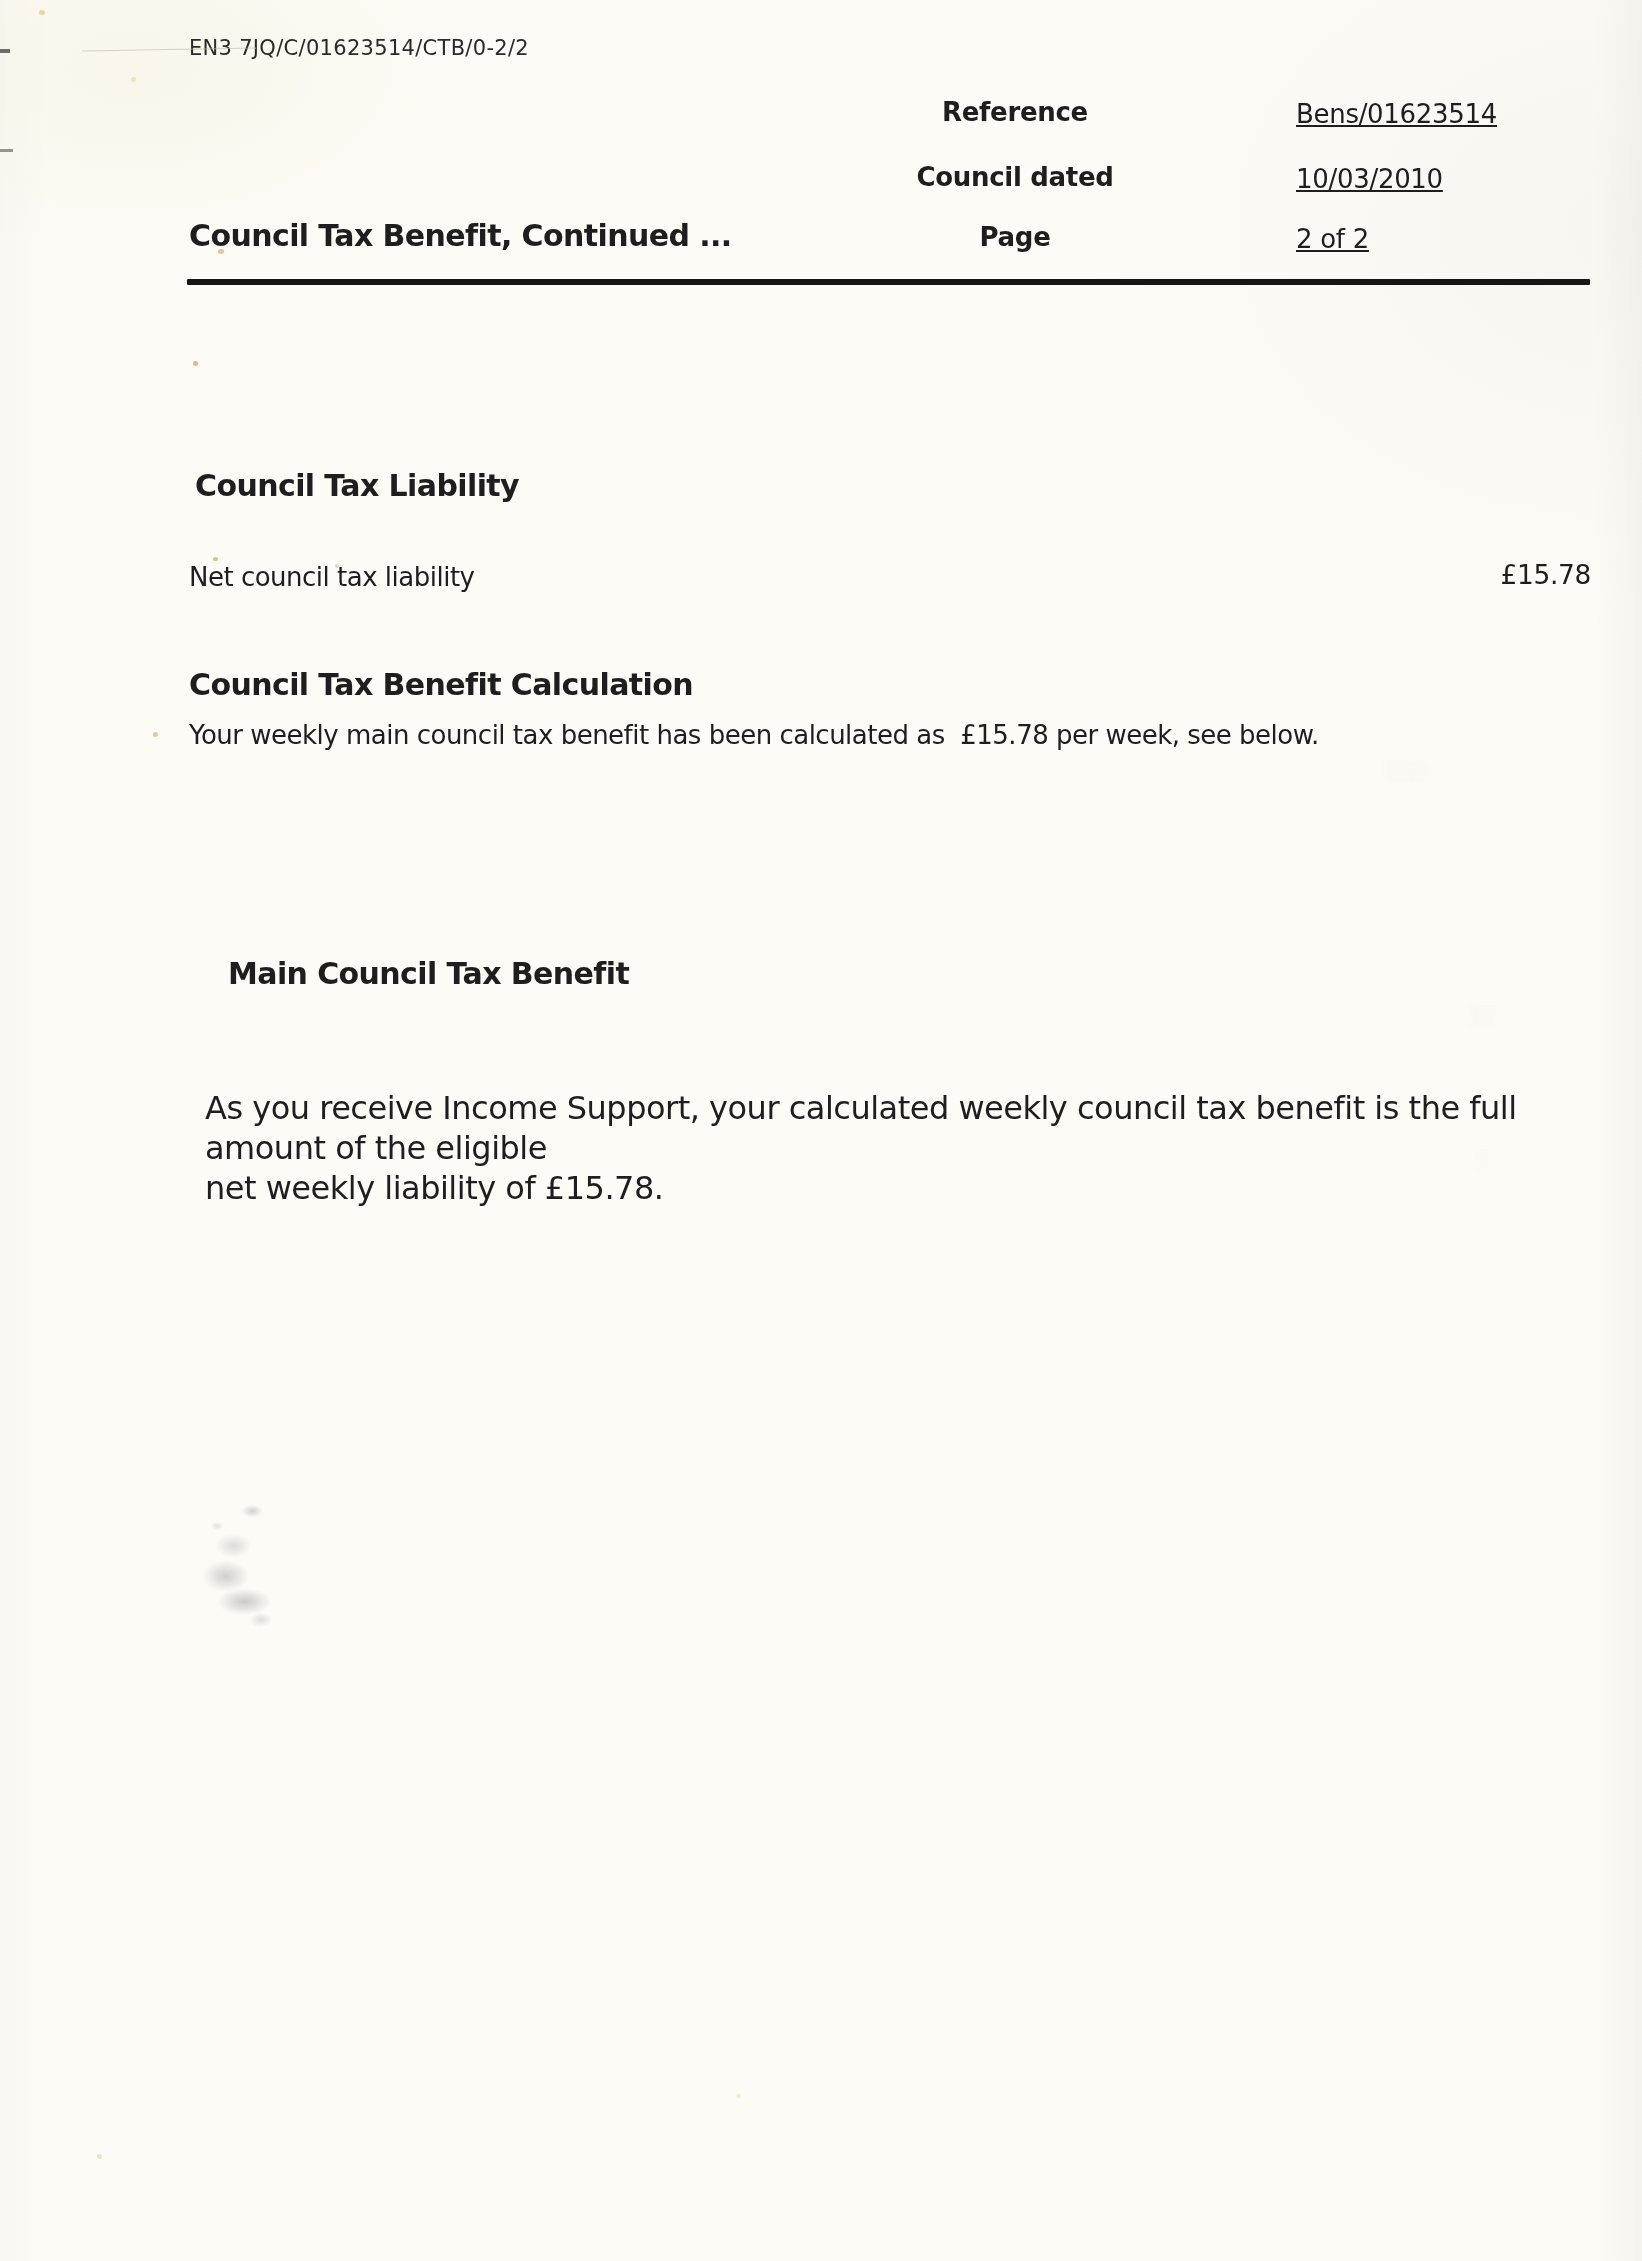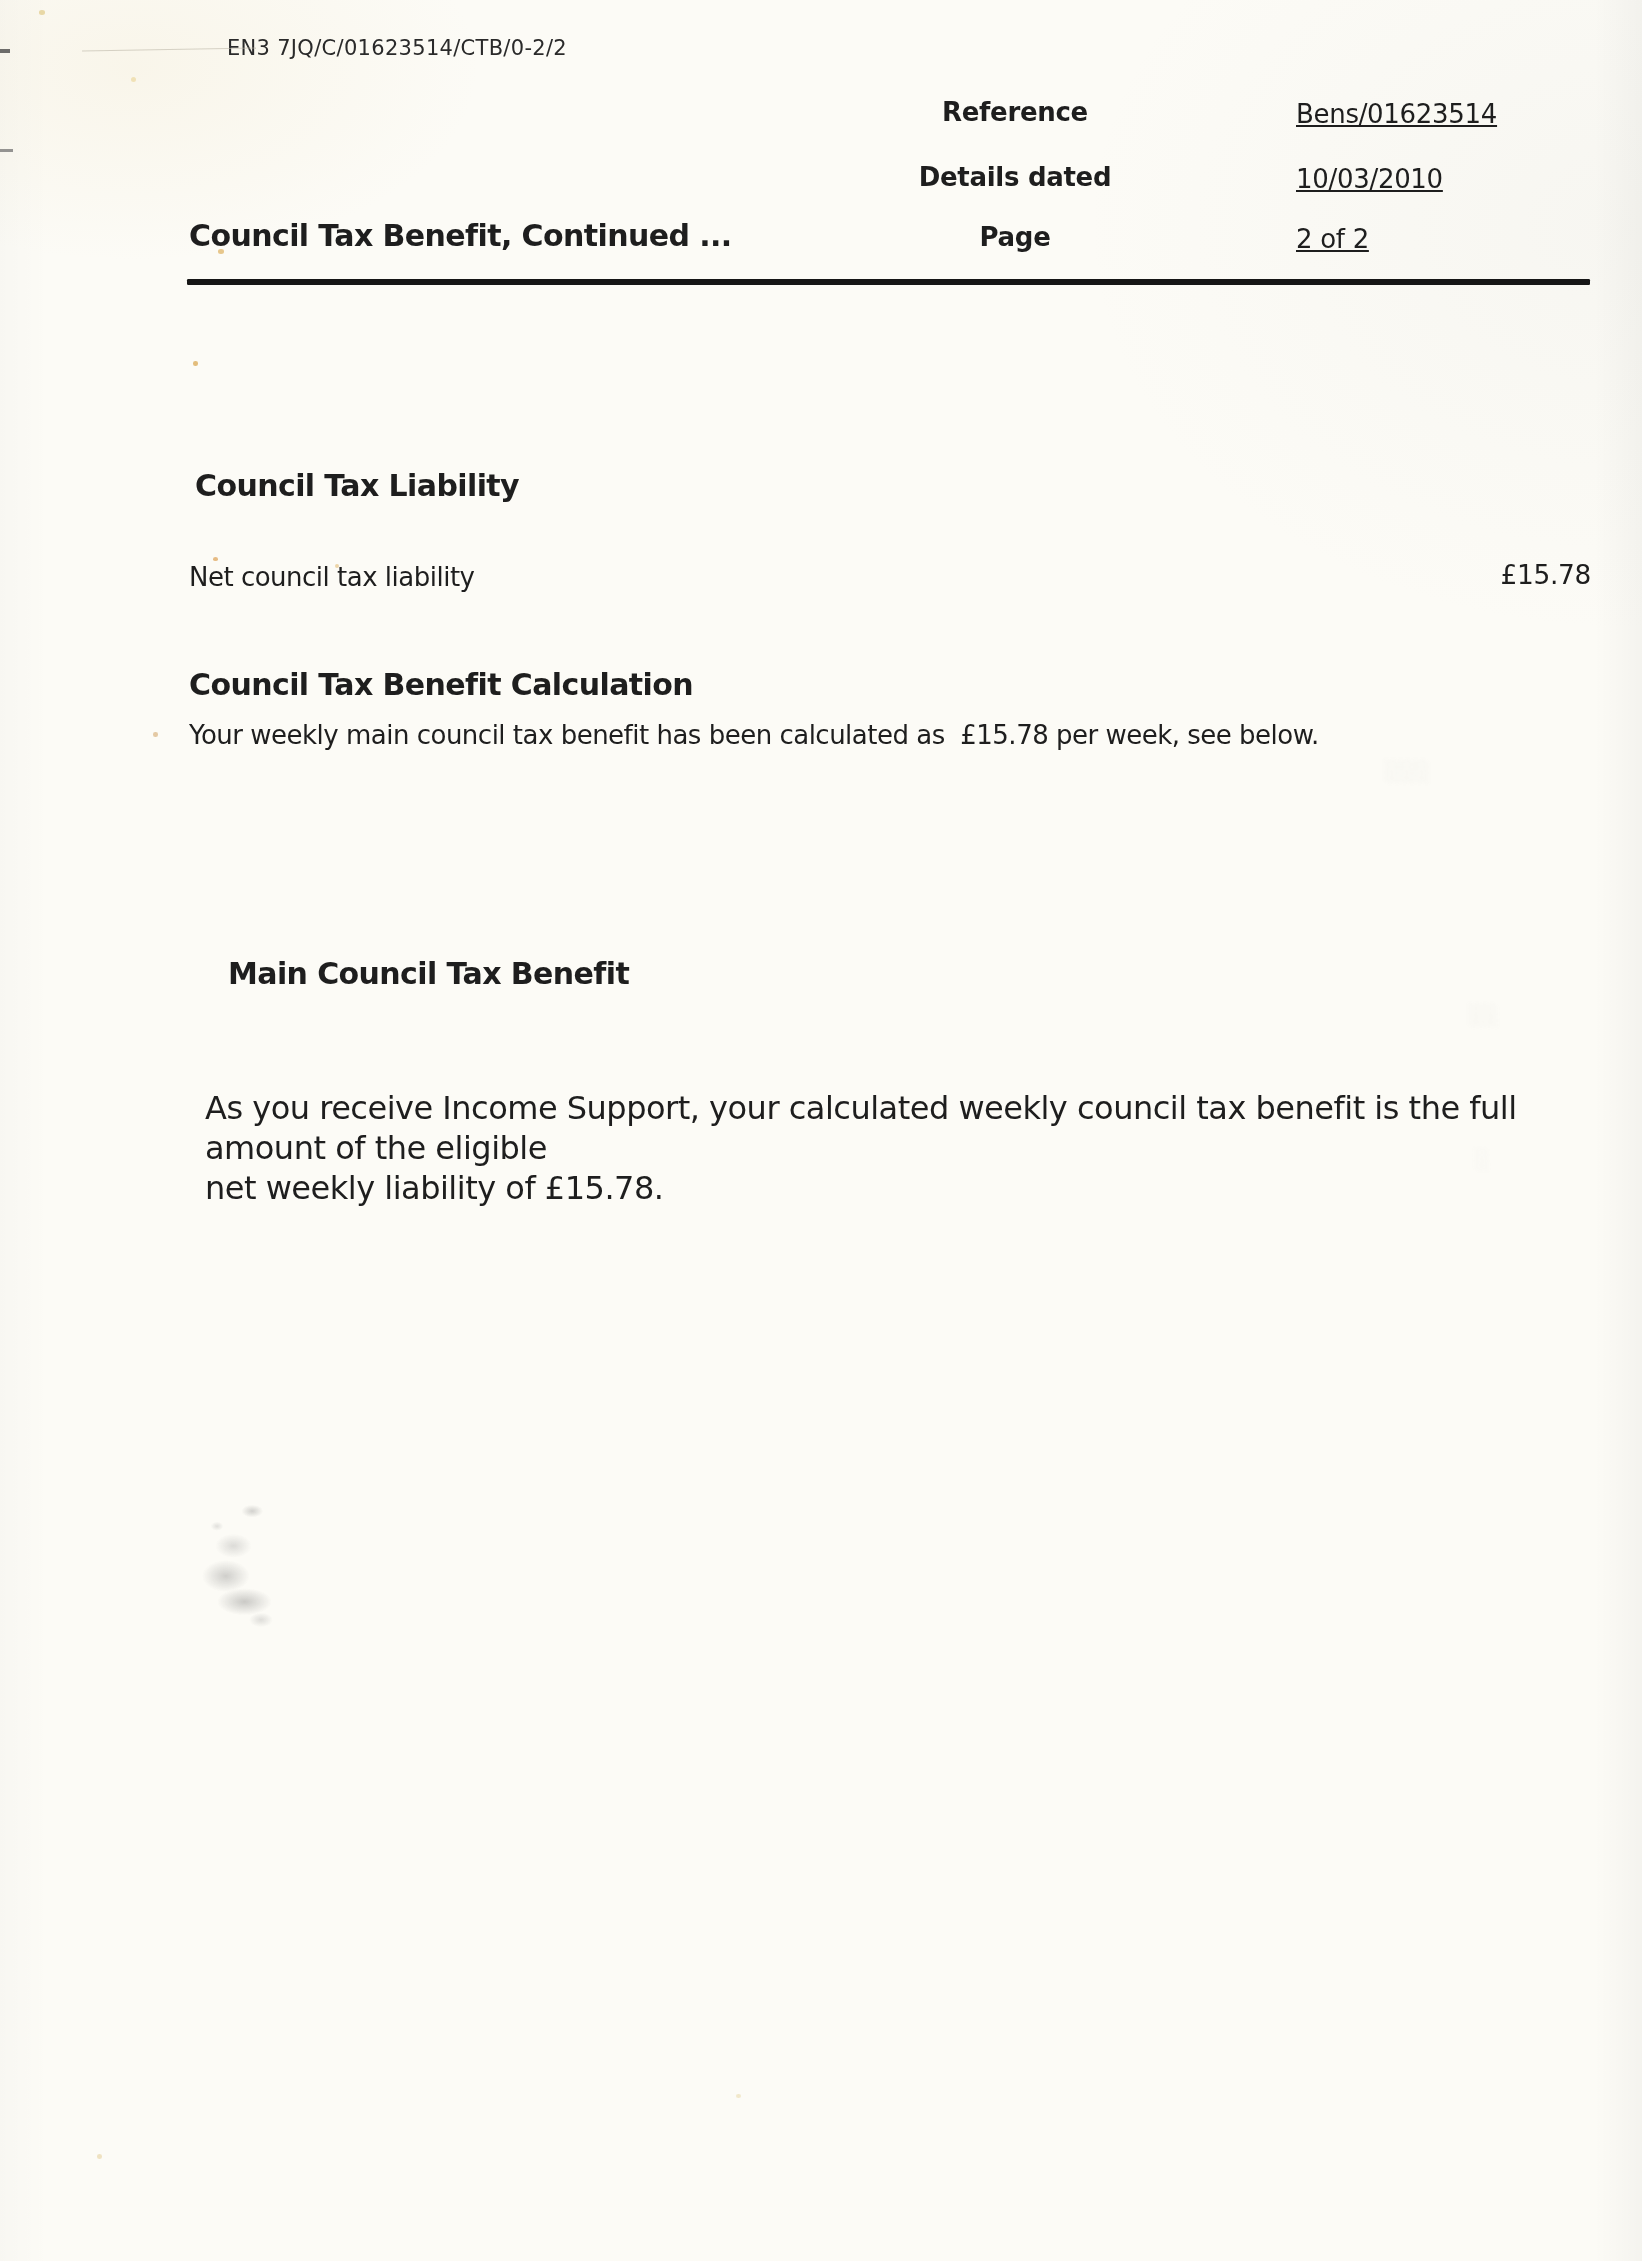--- a/index.html
+++ b/index.html
@@ -27,21 +27,21 @@
       radial-gradient(580px 322px at 8% 3%, rgba(235,220,180,0.18), rgba(0,0,0,0) 60%),
       radial-gradient(773px 580px at 99% 10%, rgba(210,210,205,0.12), rgba(0,0,0,0) 70%),
       linear-gradient(90deg, rgba(0,0,0,0.015) 0%, rgba(0,0,0,0) 3%, rgba(0,0,0,0) 97%, rgba(0,0,0,0.03) 100%);
     pointer-events:none;
   }
   .abs{position:absolute;}
 
   .admin-code{
     left:189px;top:36px;
     font-size:21px;letter-spacing:0.3px;
-    color:#2a2a2a;white-space:pre;margin-left:38px;
+    color:#2a2a2a;white-space:pre;
   }
 
   .meta-row{left:770px;white-space:nowrap;}
   .meta-label{
     display:inline-block;width:490px;text-align:center;
     font-size:26px;font-weight:bold;letter-spacing:-0.3px;
   }
   .meta-value{
     display:inline-block;margin-left:36px;
     font-size:26px;letter-spacing:-0.3px;
@@ -132,21 +132,21 @@
 <body>
 
 <div class="paper">
 
   <div class="abs admin-code">EN3 7JQ/C/01623514/CTB/0-2/2</div>
 
   <div class="abs meta-row r0">
     <span class="meta-label">Reference</span><span class="meta-value">Bens/01623514</span>
   </div>
   <div class="abs meta-row r1">
-    <span class="meta-label">Details dated</span><span class="meta-value">10/03/2010</span>
+    <span class="meta-label">Council dated</span><span class="meta-value">10/03/2010</span>
   </div>
   <div class="abs meta-row r2">
     <span class="meta-label">Page</span><span class="meta-value">2 of 2</span>
   </div>
 
   <div class="abs h-bold continued">Council Tax Benefit, Continued ...</div>
 
   <div class="abs rule"></div>
 
 

